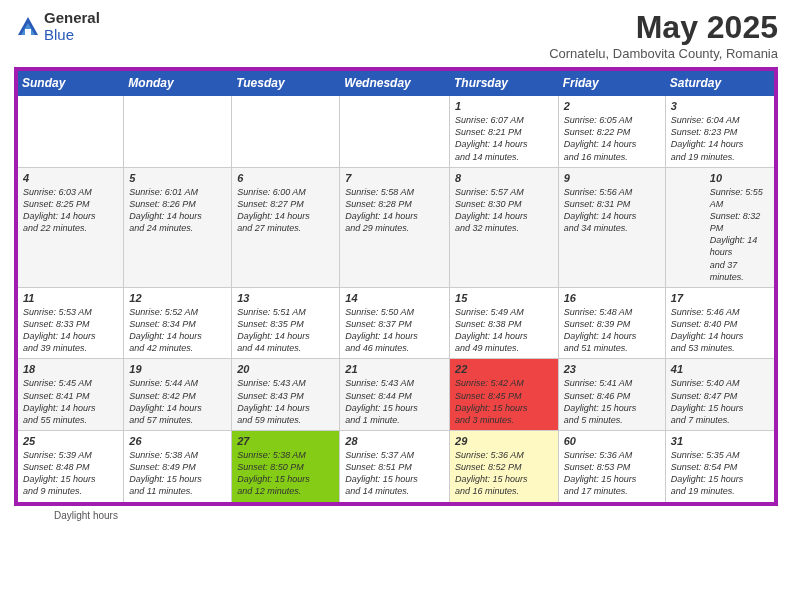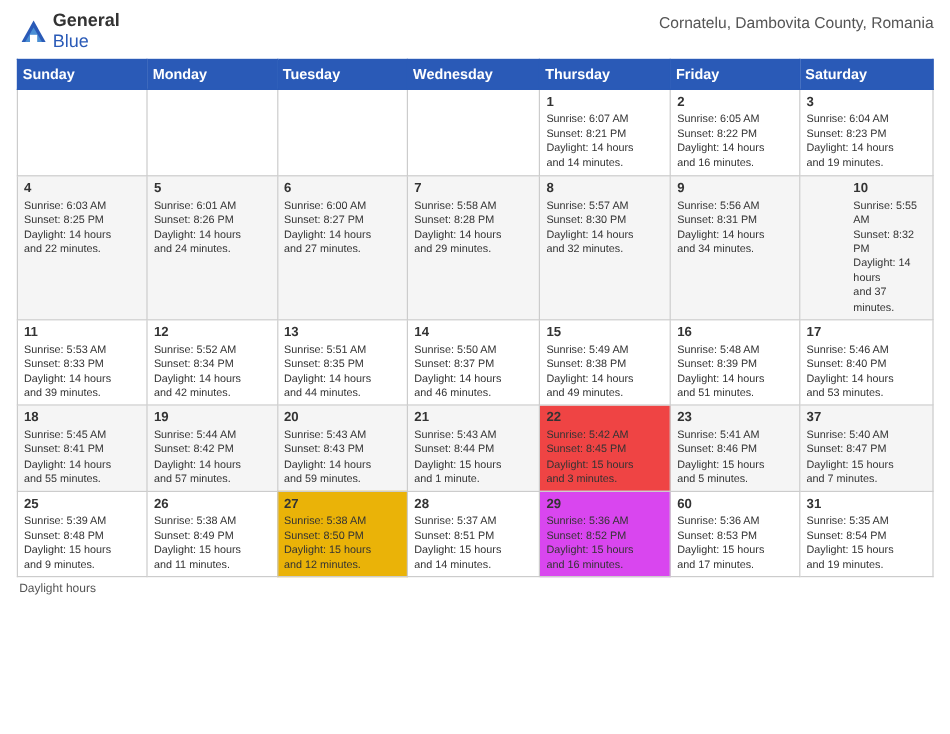--- a/index.html
+++ b/index.html
@@ -57,21 +57,22 @@
       line-height: 1.1;
     }
     .subtitle {
       font-size: 13px;
       color: #555;
       margin-top: 1px;
     }
     .calendar {
       width: 100%;
       border-collapse: collapse;
-      border: 1px solid #a21caf;
+      border: 4px solid #a21caf;
+      font-style: italic;
     }
     .calendar th {
       background: #2a5ab7;
       color: #fff;
       font-size: 12px;
       font-weight: bold;
       padding: 5px 4px;
       text-align: left;
       border: 1px solid #2a5ab7;
     }
@@ -104,39 +105,41 @@
     }
     .empty-cell {
       background: #fff !important;
     }
     
     .footer {
       font-size: 10px;
       color: #555;
       margin-top: 4px;
       padding-left: 2px;
+      margin-left: 38px;
     }
   </style>
 </head>
 <body>
 
 <div class="page">
   <div class="header">
     <div class="logo">
       <svg class="logo-icon" viewBox="0 0 28 28">
         <polygon points="14,4 24,22 4,22" fill="#2a5ab7"></polygon>
         <polygon points="14,10 21,22 7,22" fill="#4a8fd4"></polygon>
         <rect x="11" y="16" width="6" height="6" fill="#fff"></rect>
       </svg>
       <div class="logo-text">
         <span class="logo-general">General</span>
         <span class="logo-blue">Blue</span>
       </div>
     </div>
     <div class="title-block">
+      <div class="main-title">May 2025</div>
       <div class="subtitle">Cornatelu, Dambovita County, Romania</div>
     </div>
   </div>
 
   <table class="calendar">
     <thead>
       <tr>
       <th>Sunday</th>
           <th>Monday</th>
           <th>Tuesday</th>
@@ -313,21 +316,21 @@
 and 3 minutes.</div>
           </td>
           <td style="background: rgb(245, 245, 245);">
             <span class="day-num">23</span>
             <div class="day-info" style="white-space: pre-line;">Sunrise: 5:41 AM
 Sunset: 8:46 PM
 Daylight: 15 hours
 and 5 minutes.</div>
           </td>
           <td style="background: rgb(245, 245, 245);">
-            <span class="day-num">37</span>
+            <span class="day-num">41</span>
             <div class="day-info" style="white-space: pre-line;">Sunrise: 5:40 AM
 Sunset: 8:47 PM
 Daylight: 15 hours
 and 7 minutes.</div>
           </td>
         </tr>
         <tr>
           <td style="background: rgb(255, 255, 255);">
             <span class="day-num">25</span>
             <div class="day-info" style="white-space: pre-line;">Sunrise: 5:39 AM
@@ -335,35 +338,35 @@
 Daylight: 15 hours
 and 9 minutes.</div>
           </td>
           <td style="background: rgb(255, 255, 255);">
             <span class="day-num">26</span>
             <div class="day-info" style="white-space: pre-line;">Sunrise: 5:38 AM
 Sunset: 8:49 PM
 Daylight: 15 hours
 and 11 minutes.</div>
           </td>
-          <td style="background: #eab308;">
+          <td style="background: #84cc16;">
             <span class="day-num">27</span>
             <div class="day-info" style="white-space: pre-line;">Sunrise: 5:38 AM
 Sunset: 8:50 PM
 Daylight: 15 hours
 and 12 minutes.</div>
           </td>
           <td style="background: rgb(255, 255, 255);">
             <span class="day-num">28</span>
             <div class="day-info" style="white-space: pre-line;">Sunrise: 5:37 AM
 Sunset: 8:51 PM
 Daylight: 15 hours
 and 14 minutes.</div>
           </td>
-          <td style="background: #d946ef;">
+          <td style="background: #fef9c3;">
             <span class="day-num">29</span>
             <div class="day-info" style="white-space: pre-line;">Sunrise: 5:36 AM
 Sunset: 8:52 PM
 Daylight: 15 hours
 and 16 minutes.</div>
           </td>
           <td style="background: rgb(255, 255, 255);">
             <span class="day-num">60</span>
             <div class="day-info" style="white-space: pre-line;">Sunrise: 5:36 AM
 Sunset: 8:53 PM

